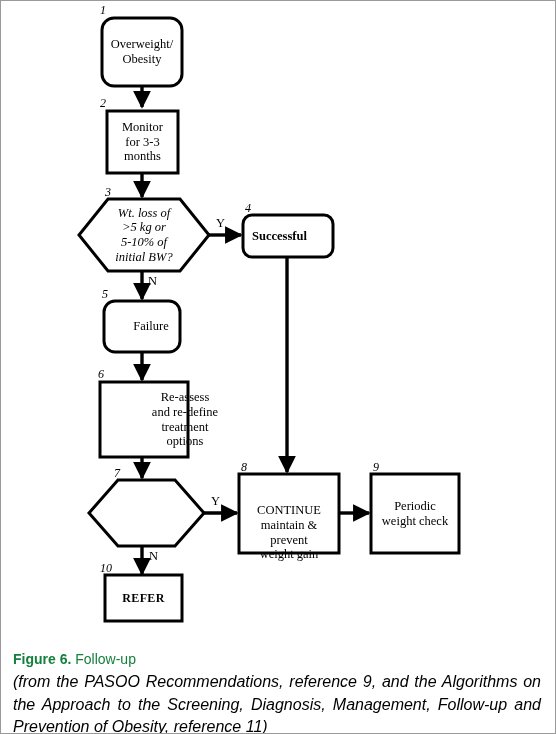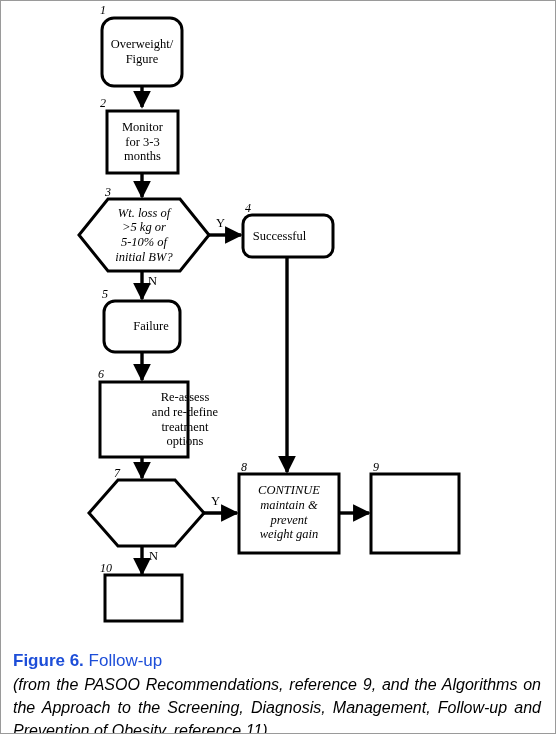--- a/index.html
+++ b/index.html
@@ -57,22 +57,22 @@
   #caption {
     position: absolute;
     left: 0;
     top: 640px;
     width: 556px;
     padding: 10px 12px 0 12px;
     box-sizing: border-box;
   }
   .cap-title {
     font-family: "Liberation Sans", sans-serif;
-    font-size: 17px;
-    color: #1d4ed8;
+    font-size: 14px;
+    color: #15803d;
     margin: 0 0 3px 0;
     line-height: 1.2;
   }
   .cap-title b {
     font-weight: bold;
   }
   .cap-title span.reg {
     font-weight: normal;
   }
   .cap-body {
@@ -137,38 +137,41 @@
   <div class="node-num" style="left:104px; top:185px;">3</div>
   <div class="node-num" style="left:244px; top:201px;">4</div>
   <div class="node-num" style="left:101px; top:287px;">5</div>
   <div class="node-num" style="left:97px;  top:367px;">6</div>
   <div class="node-num" style="left:113px; top:466px;">7</div>
   <div class="node-num" style="left:240px; top:460px;">8</div>
   <div class="node-num" style="left:372px; top:460px;">9</div>
   <div class="node-num" style="left:99px;  top:561px;">10</div>
 
   <div class="node-label" style="left:101px; top:17px;  width:80px;  height:68px;">Overweight/
-Figure</div>
+Obesity</div>
   <div class="node-label" style="left:106px; top:110px; width:71px;  height:62px;">Monitor
 for 3-3
 months</div>
   <div class="node-label" style="left:78px;  top:198px; width:130px; height:72px;font-style:italic;">Wt. loss of
 &gt;5 kg or
 5-10% of
 initial BW?</div>
-  <div class="node-label" style="left:242px; top:214px; width:73px;  height:42px;">Successful</div>
+  <div class="node-label" style="left:242px; top:214px; width:73px;  height:42px;font-weight:bold;">Successful</div>
   <div class="node-label" style="left:103px; top:300px; width:94px;  height:51px;">Failure</div>
   <div class="node-label" style="left:99px;  top:381px; width:88px;  height:75px;padding-left:41px;">Re-assess
 and re-define
 treatment
 options</div>
-  <div class="node-label" style="left:238px; top:472px; width:100px; height:79px;font-style:italic;">CONTINUE
+  <div class="node-label" style="left:238px; top:492px; width:100px; height:79px;">CONTINUE
 maintain &amp;
 prevent
 weight gain</div>
+  <div class="node-label" style="left:370px; top:473px; width:88px;  height:79px;">Periodic
+weight check</div>
+  <div class="node-label" style="left:104px; top:574px; width:77px;  height:46px; font-weight:bold; font-size:12px; letter-spacing:0.4px;">REFER</div>
 
   <div class="edge-label" style="left:215px; top:216px;">Y</div>
   <div class="edge-label" style="left:147px; top:274px;">N</div>
   <div class="edge-label" style="left:210px; top:494px;">Y</div>
   <div class="edge-label" style="left:148px; top:549px;">N</div>
 
   <div id="caption">
     <div class="cap-title"><b>Figure 6.</b><span class="reg"> Follow-up</span></div>
     <p class="cap-body">(from the PASOO Recommendations, reference 9,  and the  Algorithms on the Approach to the Screening, Diagnosis, Management, Follow-up and Prevention of Obesity, reference 11)</p>
   </div>

